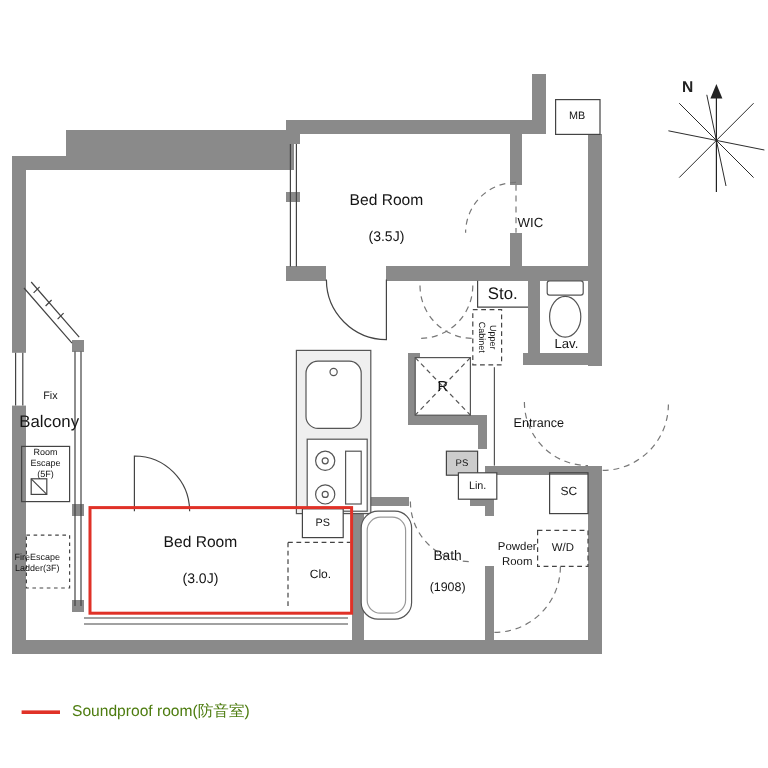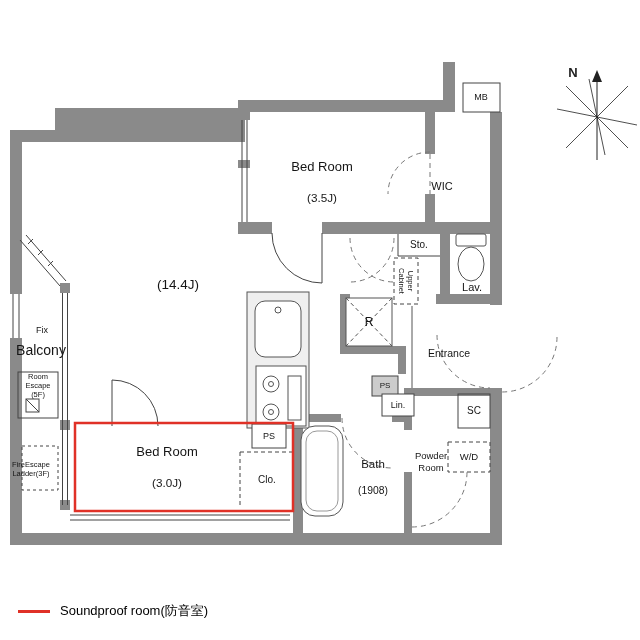--- a/index.html
+++ b/index.html
@@ -4,21 +4,21 @@
 <style>
   * { margin:0; padding:0; box-sizing:border-box; }
   html,body { width:640px; height:640px; background:#ffffff; font-family:"Liberation Sans", sans-serif; }
   .stage { position:relative; width:640px; height:640px; background:#fff; overflow:hidden; }
   svg.plan { position:absolute; left:0; top:0; }
   .lbl { position:absolute; transform:translate(-50%,-50%); text-align:center;
          white-space:pre-line; color:#151515; line-height:1.22; }
   .lbl .sz { font-size:0.9em; }
   .rot { transform:translate(-50%,-50%) rotate(90deg); }
   .legend { position:absolute; left:18px; top:584px; display:flex; align-items:center;
-            gap:10px; font-size:13px; color:#000000;margin-top:18px; }
+            gap:10px; font-size:13px; color:#4d7c0f; }
   .legend-line { width:32px; height:3px; background:#e03127; display:inline-block; }
   .north { position:absolute; transform:translate(-50%,-50%); font-weight:bold; color:#222; }
 </style>
 </head>
 <body>
 
 <div class="stage">
 
   <svg class="plan" width="640" height="640" viewBox="0 0 640 640">
 
@@ -130,21 +130,20 @@
       <path d="M597,160 L597,78" stroke-width="1"></path>
       <path d="M597,70 L592,82 L602,82 Z" fill="#222" stroke="none"></path>
       <path d="M566,86 L628,148" stroke-width="0.8"></path>
       <path d="M628,86 L566,148" stroke-width="0.8"></path>
       <path d="M557,109 L637,125" stroke-width="0.8"></path>
       <path d="M589,79 L605,155" stroke-width="0.8"></path>
     </g>
   </svg>
 
   <div class="lbl" style="left:178px; top:286px; font-size:15px">
-    <div class="sz">(14.4J)</div>
   </div>
 
   <div class="lbl" style="left:322px; top:182px; font-size:13px">
     <div>Bed Room</div>
     <div class="sz">(3.5J)</div>
   </div>
 
   <div class="lbl" style="left:167px; top:467px; font-size:13px">
     <div>Bed Room</div>
     <div class="sz">(3.0J)</div>
@@ -161,21 +160,21 @@
 
   <div class="lbl" style="left:449px; top:353px; font-size:10.5px">Entrance</div>
 
   <div class="lbl" style="left:431px; top:462px; font-size:9.5px">Powder
 Room</div>
 
   <div class="lbl" style="left:41px; top:351px; font-size:14px">Balcony</div>
 
   <div class="lbl" style="left:481px; top:97px; font-size:9px">MB</div>
 
-  <div class="lbl" style="left:419px; top:245px; font-size:10px">Sto.</div>
+  <div class="lbl" style="left:419px; top:245px; font-size:14px">Sto.</div>
 
   <div class="lbl rot" style="left:406px; top:281px; font-size:7.5px">Upper
 Cabinet</div>
 
   <div class="lbl" style="left:369px; top:322px; font-size:12px">R</div>
 
   <div class="lbl" style="left:474px; top:411px; font-size:10px">SC</div>
 
   <div class="lbl" style="left:469px; top:457px; font-size:9.5px">W/D</div>
 

